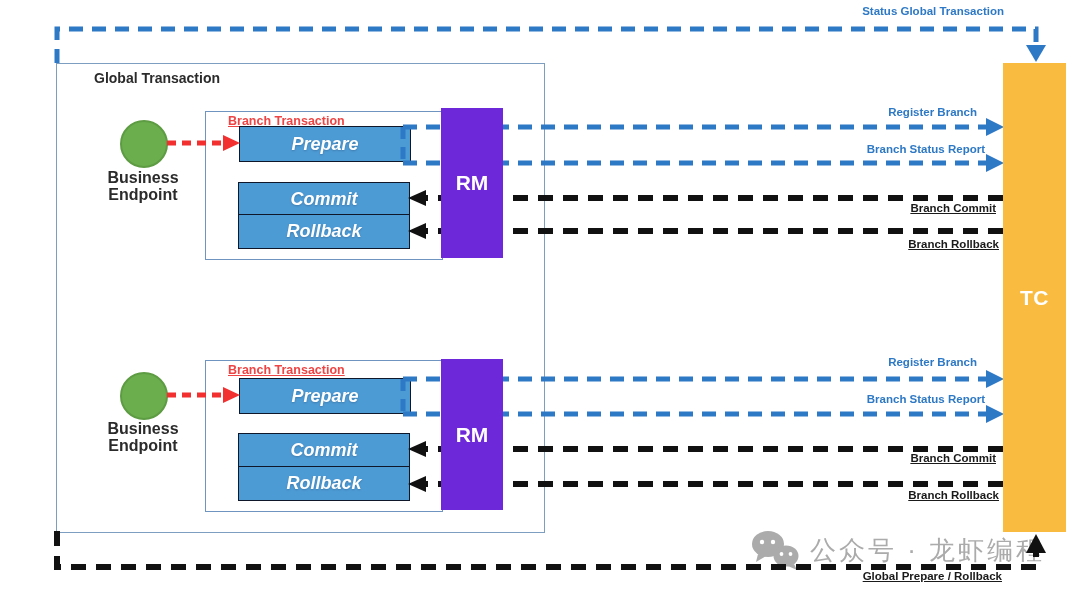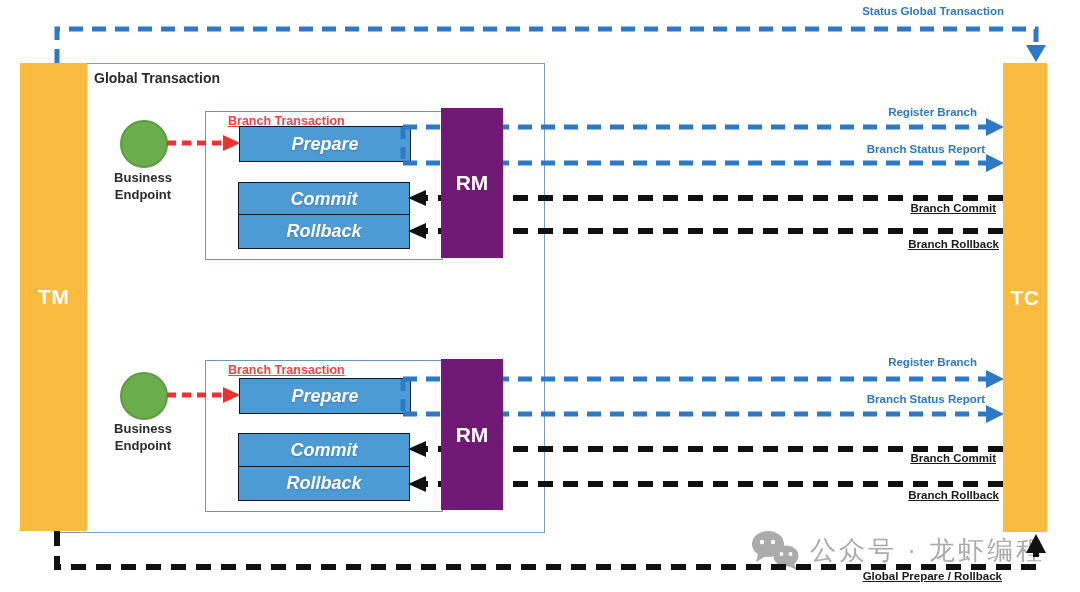--- a/index.html
+++ b/index.html
@@ -8,21 +8,21 @@
     font-family:"Liberation Sans",sans-serif;overflow:hidden;
   }
   .abs{position:absolute;}
   
   .bar{
     position:absolute;background:#F9BC40;z-index:30;
     display:flex;align-items:center;justify-content:center;
     color:#fff;font-weight:bold;font-size:21px;letter-spacing:.5px;
   }
   #tm-bar{left:20px;top:63px;width:67px;height:468px;}
-  #tc-bar{left:1003px;top:63px;width:44px;height:469px;}
+  #tc-bar{left:1003px;top:63px;width:63px;height:469px;}
   
   #global-box{
     left:56px;top:63px;width:487px;height:468px;
     border:1.5px solid #7E9EC1;background:#fff;z-index:1;
   }
   #global-title{left:94px;top:70px;font-size:14px;font-weight:bold;color:#2b2b2b;z-index:2;}
   
   .branch-box{border:1.5px solid #6F94BF;background:#fff;z-index:2;}
   #branch-box-1{left:205px;top:111px;width:236px;height:147px;}
   #branch-box-2{left:205px;top:360px;width:236px;height:150px;}
@@ -35,35 +35,35 @@
     text-shadow:0 1px 2px rgba(40,70,100,.35);
   }
   #prepare-1{left:239px;top:126px;width:170px;height:34px;}
   #commit-1 {left:238px;top:182px;width:170px;height:32px;}
   #rollback-1{left:238px;top:214px;width:170px;height:33px;}
   #prepare-2{left:239px;top:378px;width:170px;height:34px;}
   #commit-2 {left:238px;top:433px;width:170px;height:33px;}
   #rollback-2{left:238px;top:466px;width:170px;height:33px;}
   
   .rm-box{
-    position:absolute;background:#701a75;z-index:25;
+    position:absolute;background:#6d28d9;z-index:25;
     display:flex;align-items:center;justify-content:center;
     color:#fff;font-weight:bold;font-size:21px;
   }
   #rm-1{left:441px;top:108px;width:62px;height:150px;}
   #rm-2{left:441px;top:359px;width:62px;height:151px;}
   
   .endpoint-circle{
     position:absolute;width:44px;height:44px;border-radius:50%;
     background:#6AAE4D;border:2px solid #5E9C43;z-index:3;
   }
   #endpoint-circle-1{left:120px;top:120px;}
   #endpoint-circle-2{left:120px;top:372px;}
   .endpoint-label{
-    position:absolute;width:92px;text-align:center;font-size:13px;
+    position:absolute;width:92px;text-align:center;font-size:16px;
     font-weight:bold;color:#2b2b2b;line-height:17px;z-index:3;
   }
   #endpoint-label-1{left:97px;top:169px;}
   #endpoint-label-2{left:97px;top:420px;}
   
   #arrows{position:absolute;left:0;top:0;z-index:10;}
   
   .alabel{position:absolute;font-size:11.5px;font-weight:bold;white-space:nowrap;z-index:40;}
   .alabel.blue{color:#2E79C5;}
   .alabel.black{color:#1a1a1a;text-decoration:underline;}
@@ -190,21 +190,20 @@
     </g>
     <g>
       <path d="M1003,484 H424" fill="none" stroke="#111111" stroke-width="6" stroke-dasharray="15 10"></path>
       <polygon points="426,476 426,492 408,484" fill="#111111"></polygon>
     </g>
   </svg>
 
   <div id="rm-1" class="rm-box">RM</div>
   <div id="rm-2" class="rm-box">RM</div>
 
-  <div id="tm-bar" class="bar">TM</div>
   <div id="tc-bar" class="bar">TC</div>
 
   <div id="lbl-begin" class="alabel blue">Status Global Transaction</div>
   <div id="lbl-gcr" class="alabel black">Global Prepare / Rollback</div>
 
   <div id="lbl-reg-1" class="alabel blue">Register Branch</div>
   <div id="lbl-bsr-1" class="alabel blue">Branch Status Report</div>
   <div id="lbl-bc-1" class="alabel black">Branch Commit</div>
   <div id="lbl-br-1" class="alabel black">Branch Rollback</div>
 

